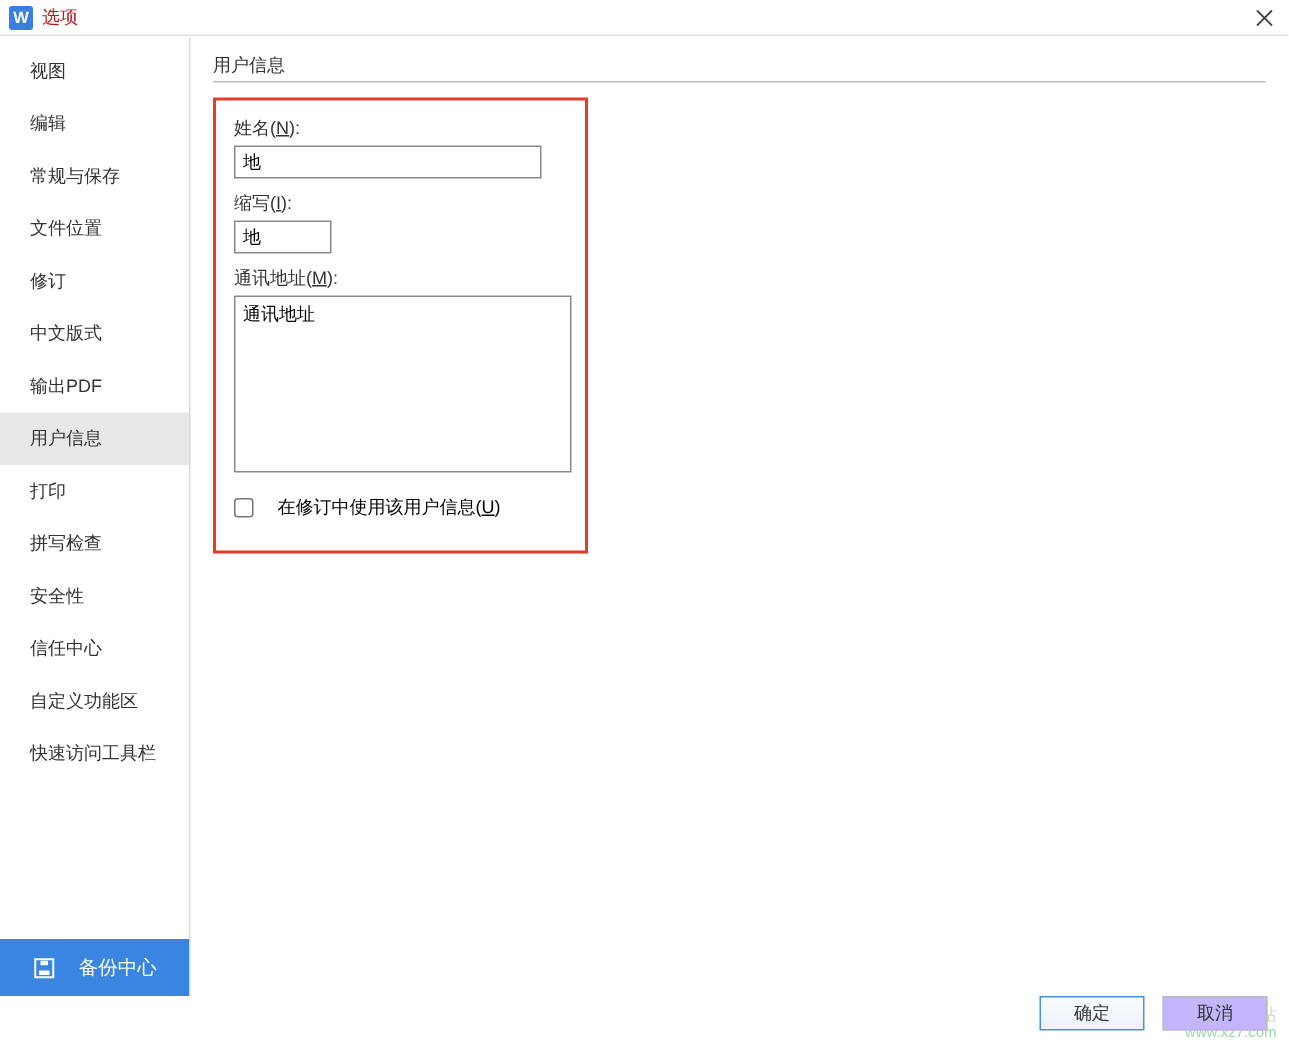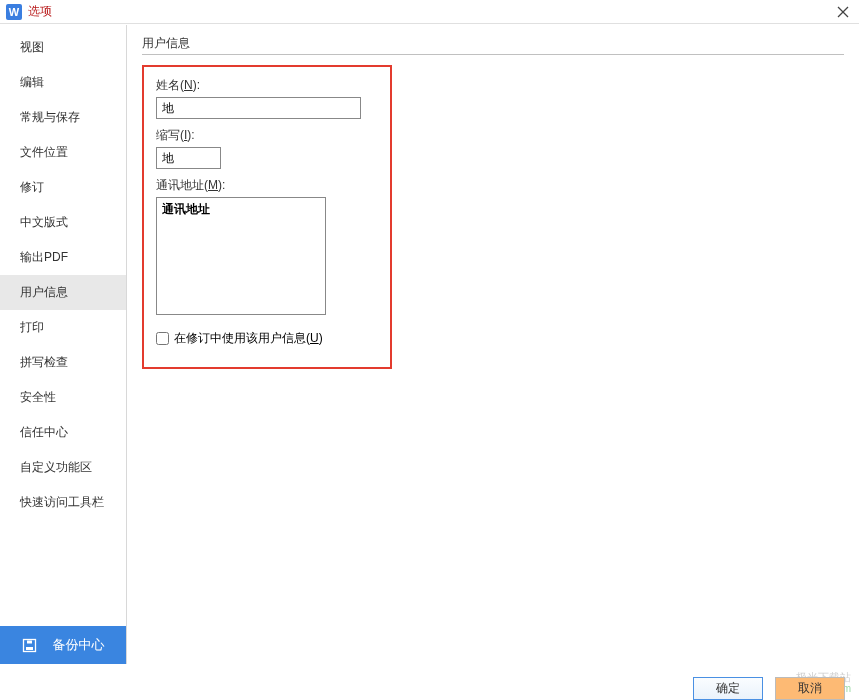--- a/index.html
+++ b/index.html
@@ -137,43 +137,42 @@
     }
     .name-input {
       width: 205px;
       height: 22px;
     }
     .abbr-input {
       width: 65px;
       height: 22px;
     }
     .address-input {
-      width: 170px;
+      width: 225px;
       height: 118px;
       resize: none;
-      font-weight: bold;
     }
     .checkbox-row {
       display: flex;
       align-items: center;
-      gap: 5px;
+      gap: 16px;
       margin-top: 12px;
     }
     .checkbox-row input[type="checkbox"] {
       width: 13px;
       height: 13px;
     }
     .footer {
       position: absolute;
       bottom: 0;
       left: 0;
       right: 0;
       height: 36px;
       display: flex;
-      align-items: flex-end;
+      align-items: flex-start;
       justify-content: flex-end;
       padding: 0 14px;
       gap: 12px;
     }
     .btn {
       min-width: 70px;
       height: 23px;
       font-size: 12px;
       font-family: inherit;
       cursor: pointer;
@@ -182,21 +181,21 @@
       align-items: center;
       justify-content: center;
     }
     .btn-primary {
       border: 1px solid #4a90e3;
       background: linear-gradient(#fafdff, #eaf2fb);
       color: #333;
     }
     .btn-secondary {
       border: 1px solid #bbb;
-      background: #fdba74;
+      background: #c4b5fd;
       color: #333;
     }
     .watermark {
       position: absolute;
       bottom: 6px;
       right: 8px;
       font-size: 11px;
       font-family: sans-serif;
       text-align: right;
       line-height: 1.1;

